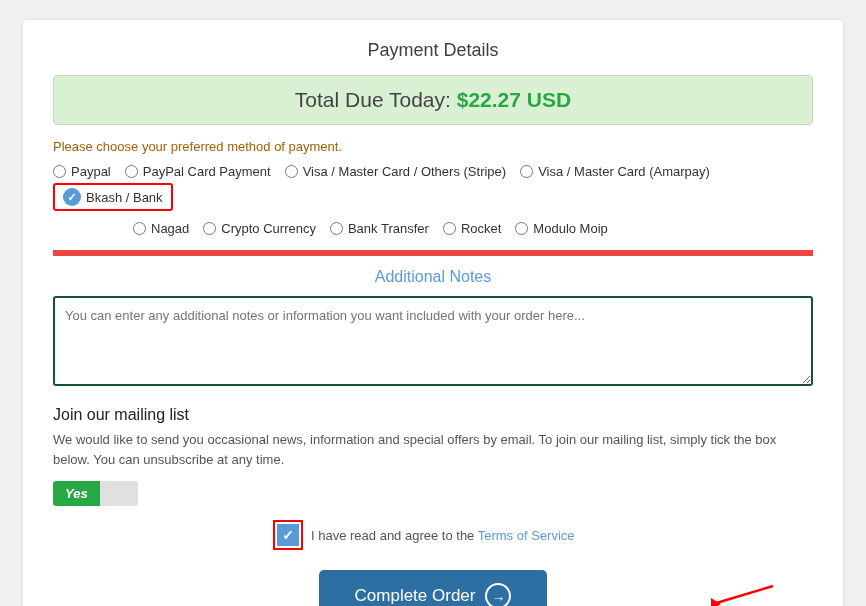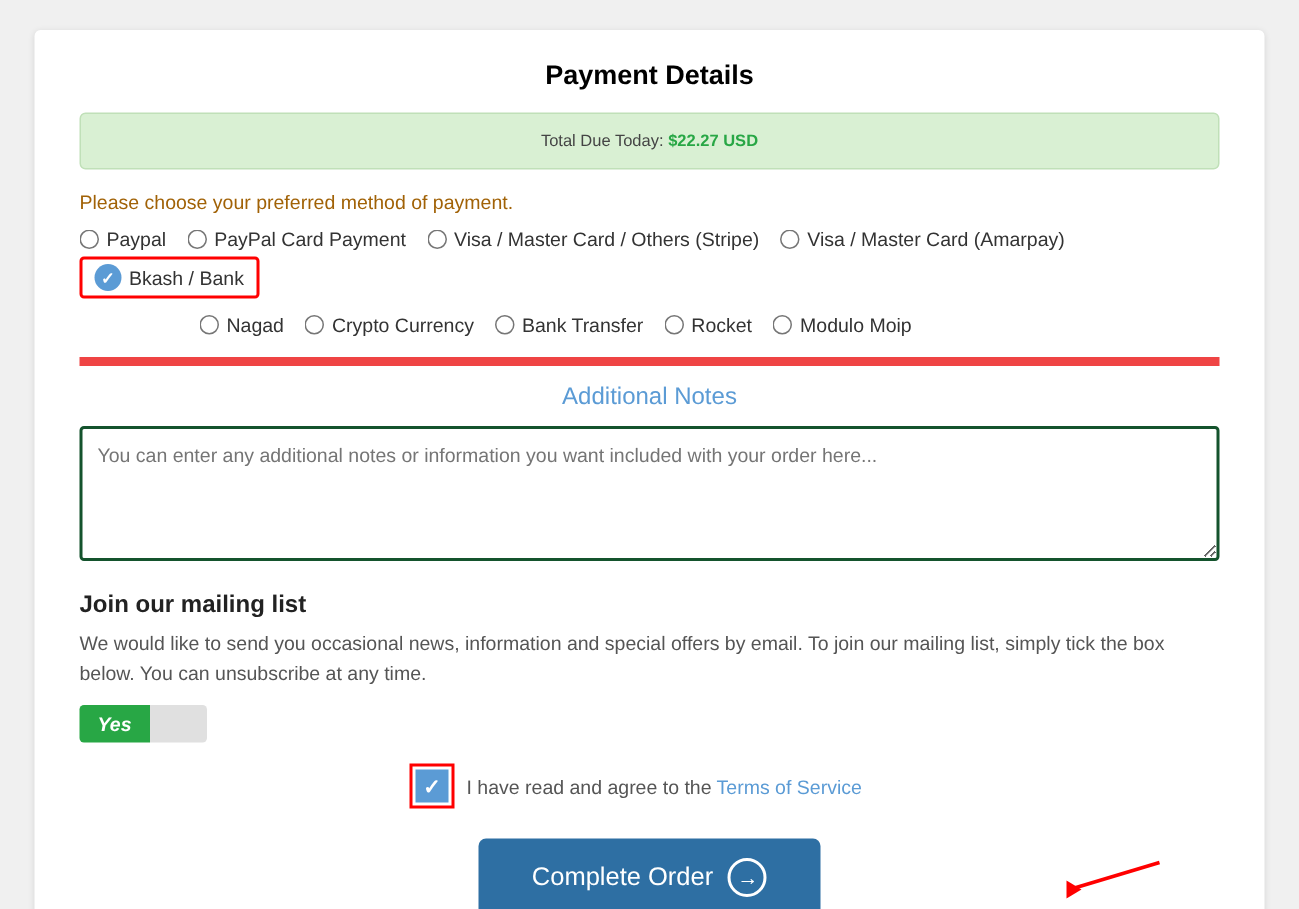--- a/index.html
+++ b/index.html
@@ -14,32 +14,32 @@
     }
     .container {
       background: #fff;
       width: 820px;
       padding: 20px 30px 30px;
       border-radius: 4px;
       box-shadow: 0 1px 4px rgba(0,0,0,0.1);
     }
     .section-title {
       text-align: center;
-      color: #000000;
+      color: #404040;
       font-size: 18px;
-      font-weight: bold;
+      font-weight: normal;
       margin-bottom: 14px;
     }
     .total-due-box {
       background: #d9f0d3;
       border: 1px solid #c0e0b8;
       border-radius: 4px;
       text-align: center;
       padding: 12px;
-      font-size: 11px;
+      font-size: 21px;
       color: #444;
       margin-bottom: 14px;
     }
     .total-due-box span.amount {
       color: #28a745;
       font-weight: bold;
     }
     .choose-text {
       font-size: 13px;
       color: #a16207;
@@ -106,21 +106,21 @@
       border-radius: 3px;
       padding: 10px;
       font-size: 13px;
       color: #aaa;
       resize: vertical;
       min-height: 90px;
       font-family: Arial, sans-serif;
     }
     .mailing-title {
       font-size: 16px;
-      font-weight: bold;
+      font-weight: normal;
       color: #222;
       margin: 16px 0 6px;
     }
     .mailing-text {
       font-size: 13px;
       color: #555;
       line-height: 1.5;
       margin-bottom: 12px;
     }
     .mailing-toggle {

